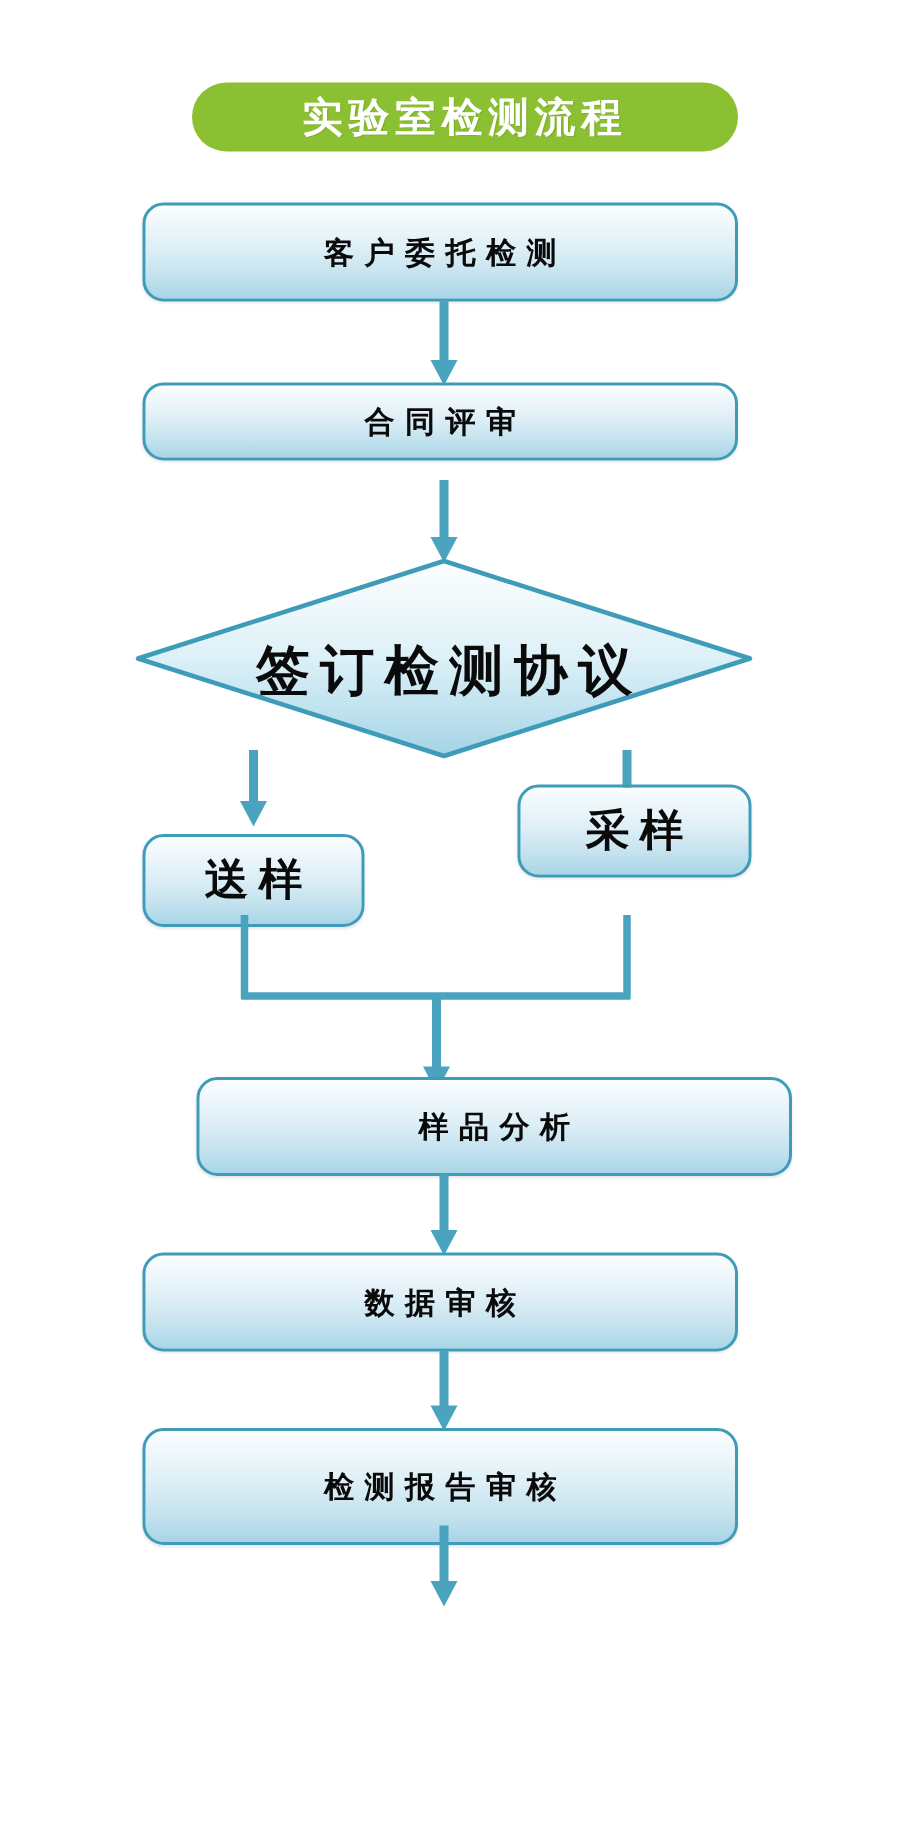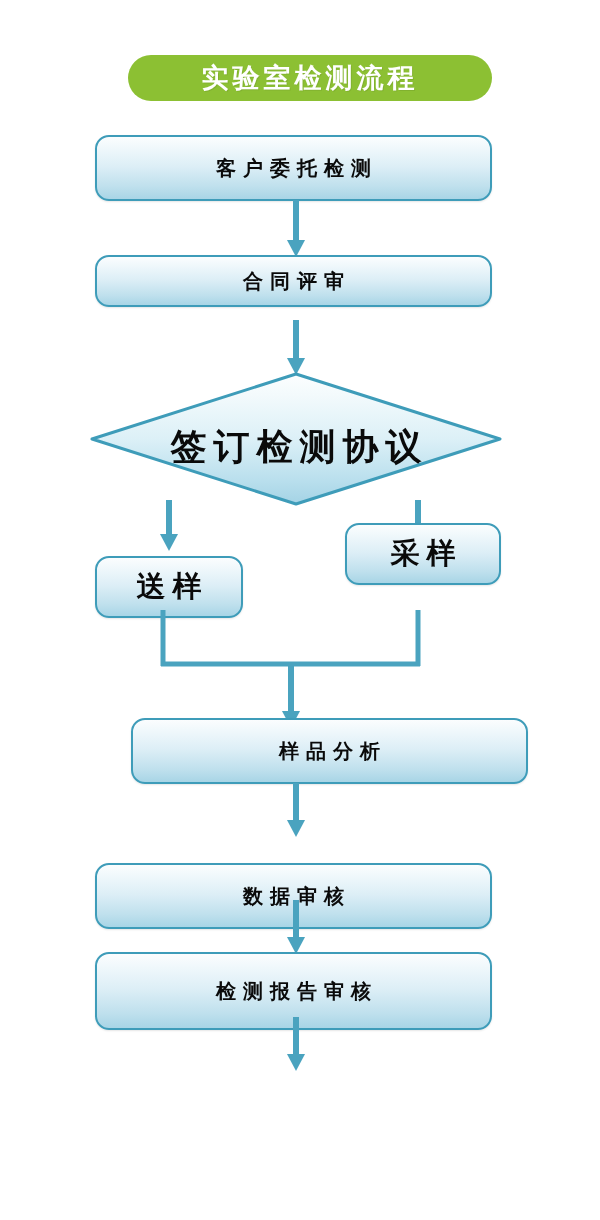--- a/index.html
+++ b/index.html
@@ -201,21 +201,21 @@
     <span class="node-label">样品分析</span>
   </div>
 
   <div class="conn" style="left:283px; top:783px;">
     <svg width="26" height="55" viewBox="0 0 26 55" aria-hidden="true">
       <line x1="13" y1="0" x2="13" y2="39" stroke="#4aa3bf" stroke-width="6"></line>
       <polygon points="4,37 22,37 13,54" fill="#4aa3bf"></polygon>
     </svg>
   </div>
 
-  <div class="node" style="left:95px; top:835px; width:397px; height:66px;margin-top:28px;">
+  <div class="node" style="left:95px; top:835px; width:397px; height:66px;">
     <span class="node-label">数据审核</span>
   </div>
 
   <div class="conn" style="left:283px; top:900px;">
     <svg width="26" height="55" viewBox="0 0 26 55" aria-hidden="true">
       <line x1="13" y1="0" x2="13" y2="39" stroke="#4aa3bf" stroke-width="6"></line>
       <polygon points="4,37 22,37 13,54" fill="#4aa3bf"></polygon>
     </svg>
   </div>
 

